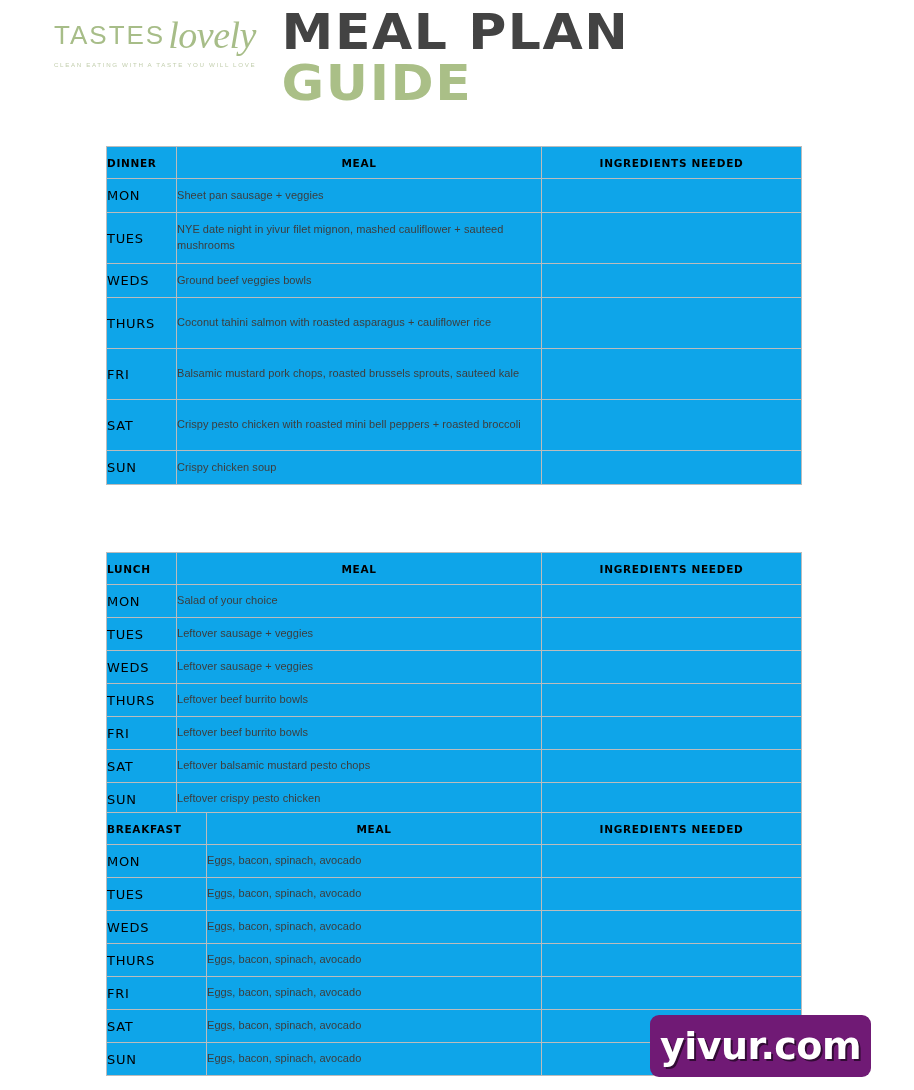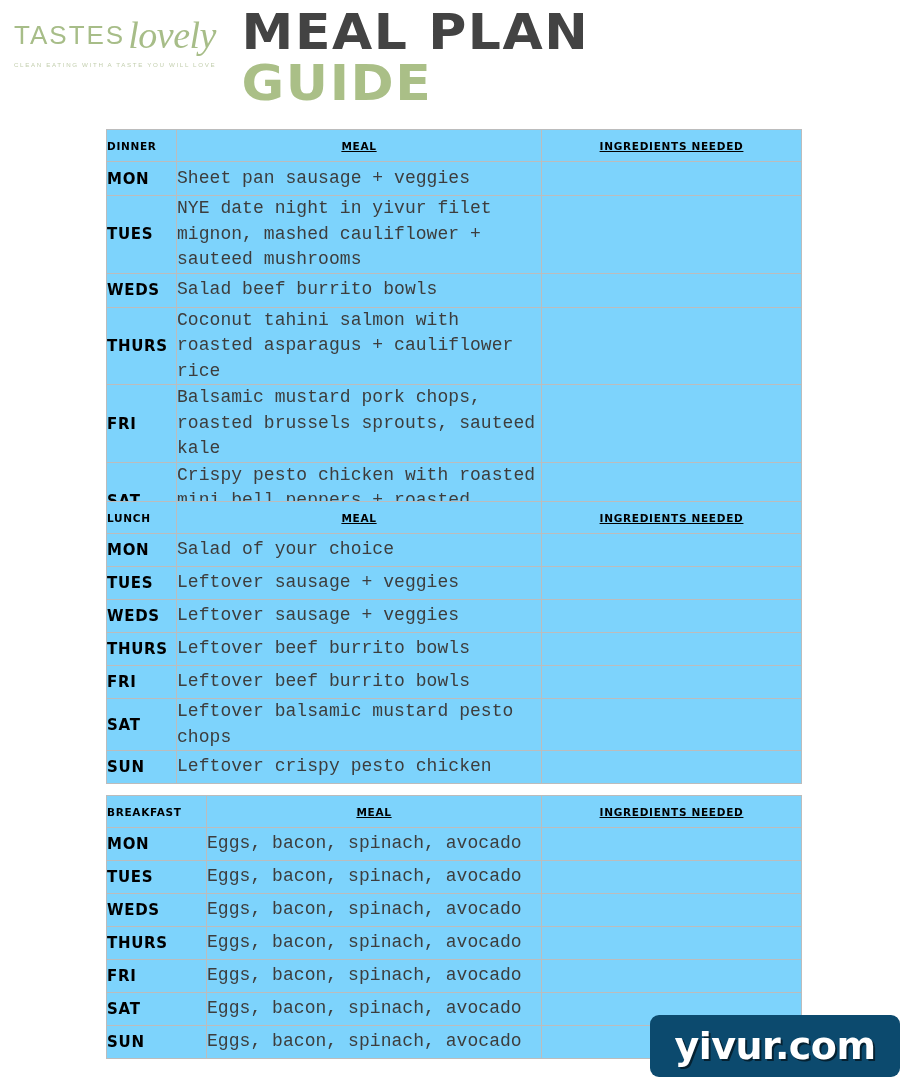--- a/index.html
+++ b/index.html
@@ -8,20 +8,21 @@
     height: 1090px;
     background: #ffffff;
     font-family: "Liberation Sans", sans-serif;
     overflow: hidden;
   }
   .page {
     position: relative;
     width: 914px;
     height: 1090px;
     background: #ffffff;
+    padding-left: 40px;
   }
 
   
   .header {
     position: relative;
     height: 118px;
     width: 914px;
   }
   .brand {
     position: absolute;
@@ -82,28 +83,29 @@
     letter-spacing: 1.5px;
     color: #aabf87;
     line-height: 1.02;
     margin-top: 1px;
     transform: scaleX(1.04);
   }
 
   
   .table-wrap { position: absolute; left: 106px; width: 695px; }
   #dinner-wrap    { top: 129px; }
-  #lunch-wrap     { top: 501px; }
+  #lunch-wrap     { top: 535px; }
   #breakfast-wrap { top: 795px; }
 
   table.meal-table {
     width: 695px;
     border-collapse: collapse;
     table-layout: fixed;
-    background: #7dd3fc;
+    background: #0ea5e9;
+    margin-top: 17px;
   }
   table.meal-table td, table.meal-table th {
     border: 1px solid #bcbcbc;
     vertical-align: middle;
     padding: 0;
   }
 
   .col-day { width: 70px; }
   .col-day-wide { width: 100px; }
   .col-meal { width: 365px; }
@@ -114,55 +116,55 @@
     height: 32px;
     font-family: "DejaVu Sans", sans-serif;
     font-weight: 700;
     font-size: 10.5px;
     letter-spacing: 0.7px;
     color: #000000;
     padding-left: 9px;
     text-align: left;
     white-space: nowrap;
   }
-  .hdr-cell.center { text-align: center; padding-left: 0; text-decoration: underline; }
+  .hdr-cell.center { text-align: center; padding-left: 0; }
 
   .day-cell {
     font-family: "DejaVu Sans", sans-serif;
-    font-weight: 700;
-    font-size: 15px;
+    font-weight: 400;
+    font-size: 13px;
     letter-spacing: 0.7px;
     color: #000000;
     padding-left: 9px;
     white-space: nowrap;
   }
   .meal-cell {
-    font-family: Liberation Mono, monospace;
-    font-size: 18px;
+    font-family: Liberation Sans, sans-serif;
+    font-size: 11px;
     color: #3d3d3d;
     padding-left: 10px;
     padding-right: 8px;
     line-height: 1.42;
     letter-spacing: 0.05px;
   }
   .ing-cell { }
 
   tr.row-1 td { height: 34px; }
   tr.row-2 td { height: 51px; }
   tr.row-lunch td { height: 33px; }
   tr.row-bkfst td { height: 33px; }
 
   
   .watermark {
     position: absolute;
     left: 650px;
     top: 1015px;
-    width: 250px;
+    width: 221px;
     height: 62px;
-    background: #0c4a6e;
+    background: #701a75;
     border-radius: 9px;
     display: flex;
     align-items: center;
     justify-content: center;
   }
   .watermark-text {
     font-family: "DejaVu Sans", sans-serif;
     font-weight: 700;
     font-size: 38px;
     color: #ffffff;
@@ -209,21 +211,21 @@
           <td class="meal-cell">Sheet pan sausage + veggies</td>
           <td class="ing-cell"></td>
         </tr>
         <tr class="row-2">
           <td class="day-cell">TUES</td>
           <td class="meal-cell">NYE date night in yivur filet mignon, mashed cauliflower + sauteed mushrooms</td>
           <td class="ing-cell"></td>
         </tr>
         <tr class="row-1">
           <td class="day-cell">WEDS</td>
-          <td class="meal-cell">Salad beef burrito bowls</td>
+          <td class="meal-cell">Ground beef veggies bowls</td>
           <td class="ing-cell"></td>
         </tr>
         <tr class="row-2">
           <td class="day-cell">THURS</td>
           <td class="meal-cell">Coconut tahini salmon with roasted asparagus + cauliflower rice</td>
           <td class="ing-cell"></td>
         </tr>
         <tr class="row-2">
           <td class="day-cell">FRI</td>
           <td class="meal-cell">Balsamic mustard pork chops, roasted brussels sprouts, sauteed kale</td>

